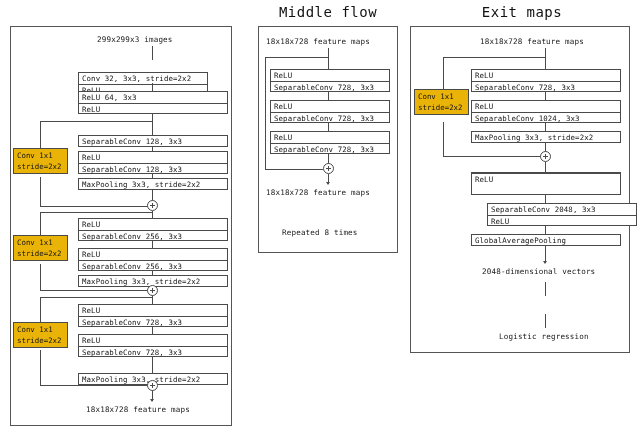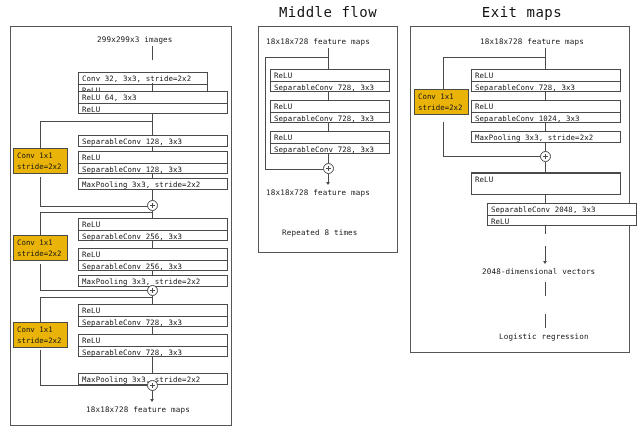--- a/index.html
+++ b/index.html
@@ -317,20 +317,21 @@
     <span class="sep">ReLU</span>
   </div>
   <div class="vline" style="left:545px; top:195px; height:8px;"></div>
 
   <div class="node two-line" style="left:471px; top:203px; width:150px;margin-left:16px;">
     <span>SeparableConv 2048, 3x3</span>
     <span class="sep">ReLU</span>
   </div>
   <div class="vline" style="left:545px; top:226px; height:8px;"></div>
 
+  <div class="node" style="left:471px; top:234px; width:150px;">GlobalAveragePooling</div>
   <div class="vline" style="left:545px; top:246px; height:17px;"></div>
   <div class="arrow" style="left:543px; top:261px;"></div>
 
   <div class="caption" style="left:482px; top:267px;">2048-dimensional vectors</div>
 
   <div class="vline" style="left:545px; top:282px; height:14px;"></div>
 
 
   <div class="vline" style="left:545px; top:314px; height:14px;"></div>
 

